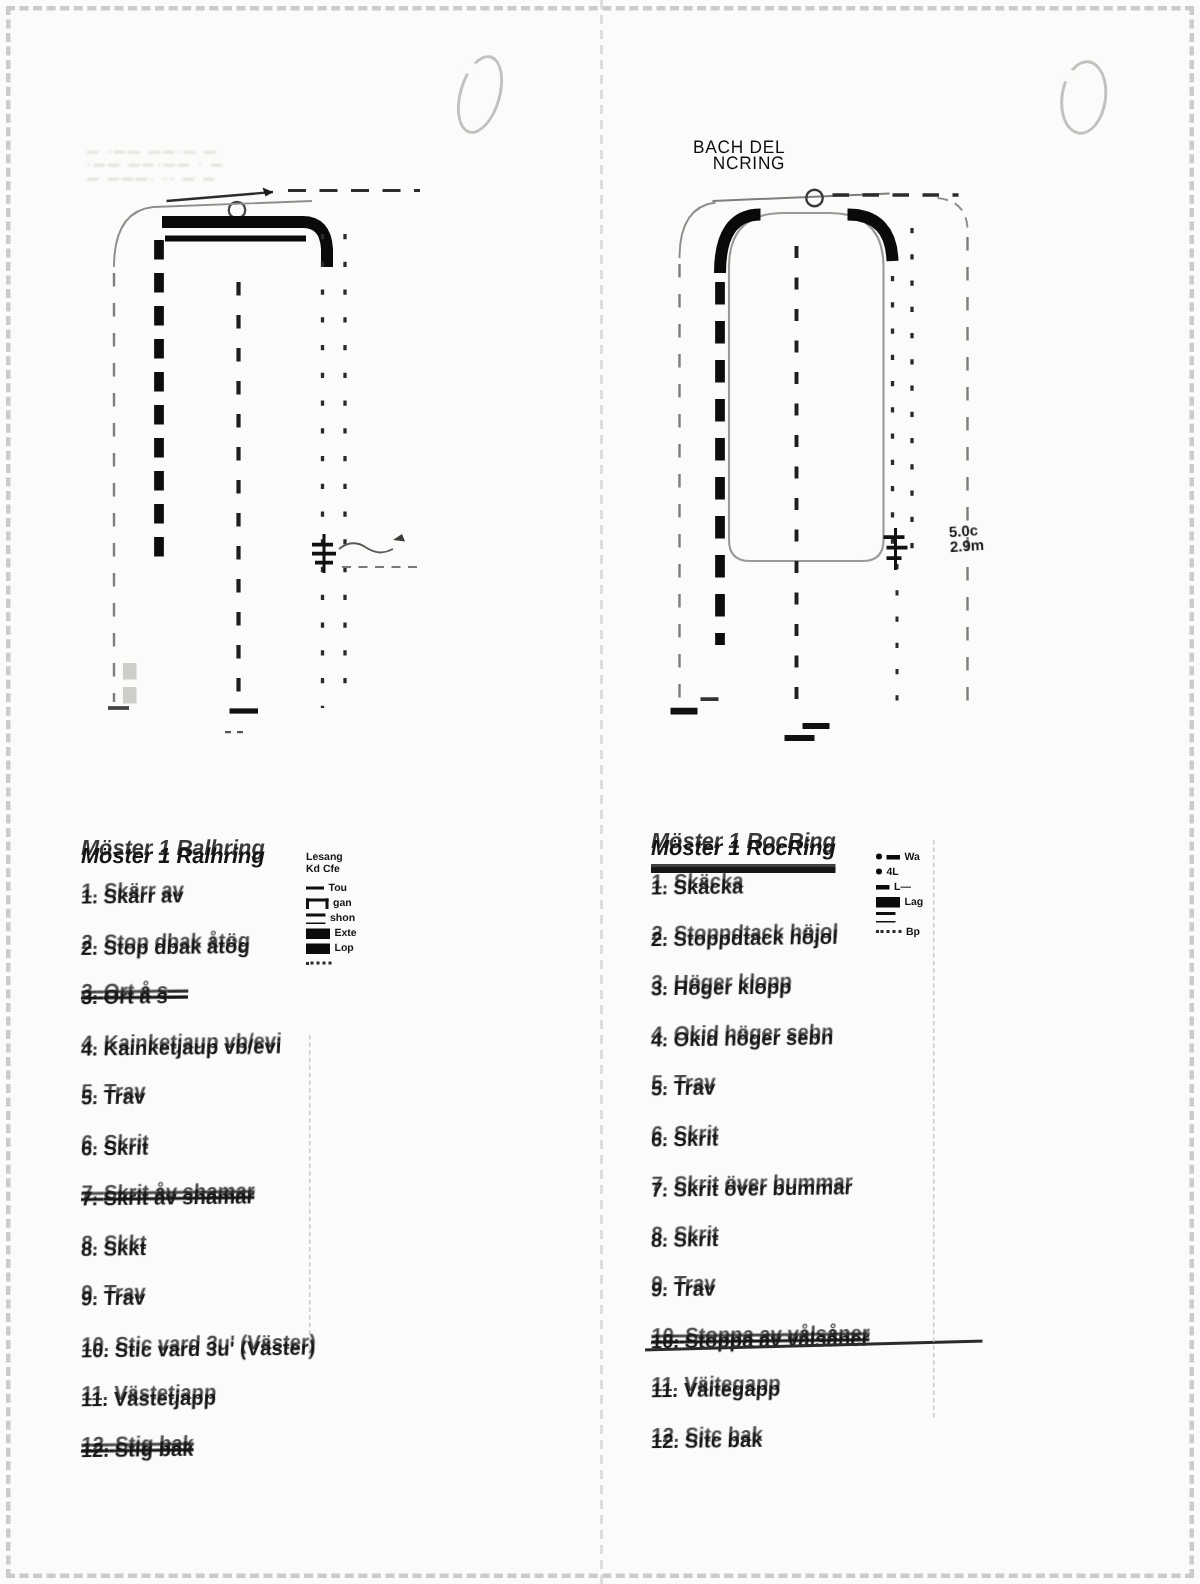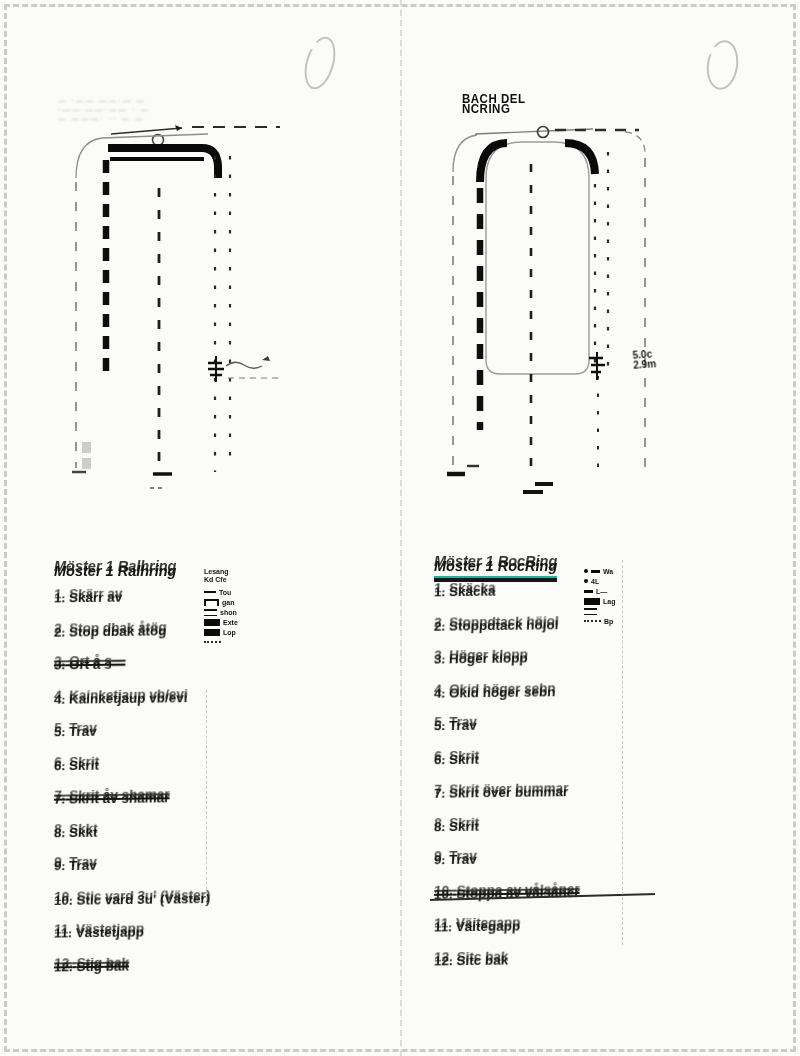--- a/index.html
+++ b/index.html
@@ -14,22 +14,22 @@
   
   .hole{position:absolute;border:2px solid #b3b3b1;border-radius:50%;opacity:.8;}
   .hole-l{left:306px;top:36px;width:24px;height:50px;transform:rotate(16deg);}
   .hole-r{left:707px;top:40px;width:27px;height:46px;transform:rotate(8deg);}
   .hole::after{content:"";position:absolute;left:-4px;top:6px;width:8px;height:8px;background:#fbfbf9;}
 
   
   .smudge{position:absolute;left:40px;top:96px;color:#a2a2a0;font-size:7.5px;line-height:9px;
           letter-spacing:2px;filter:blur(.8px);}
   
-  .doc-title{position:absolute;left:56px;top:94px;font-size:11.5px;font-weight:700;line-height:10px;
-             color:#0d0d0d;letter-spacing:.5px;filter:blur(.45px);transform:scaleY(1.05);}
+  .doc-title{position:absolute;left:56px;top:94px;font-size:11.5px;font-weight:400;line-height:10px;
+             color:#0d0d0d;letter-spacing:.5px;filter:blur(.45px);transform:scaleY(1.05);text-align:right;}
 
   .diagram{position:absolute;}
   .diag-l{left:48px;top:120px;width:220px;height:395px;}
   .diag-r{left:443px;top:118px;width:240px;height:400px;}
   .measure{position:absolute;left:190px;top:232px;font-size:10px;font-weight:700;color:#1c1c1c;
            line-height:10px;transform:rotate(-4deg);filter:blur(.35px);}
 
   
   .legend{position:absolute;font-size:7px;color:#141414;font-weight:700;}
   .legend-l{left:186px;top:568px;width:60px;}
@@ -41,21 +41,21 @@
   .sym-bracket{width:11px;height:5px;border:2px solid #101010;border-bottom:none;}
   .sym-dline{width:13px;height:4px;border-top:2px solid #101010;border-bottom:1px solid #101010;}
   .sym-box{width:16px;height:7px;background:#0b0b0b;}
   .sym-dots{width:17px;border-top:2px dotted #2a2a2a;}
   .sym-dot{width:4px;height:4px;background:#0b0b0b;border-radius:50%;}
   .sym-dash{width:9px;border-top:3px solid #0b0b0b;}
 
   
   .list-heading{position:absolute;font-size:14.5px;font-weight:700;color:#141414;font-style:italic;}
   .lh-l{left:36px;top:551px;}
-  .underline2{display:inline-block;padding-bottom:2px;border-bottom:2px solid #14b8a6;
+  .underline2{display:inline-block;padding-bottom:2px;border-bottom:2px solid #404040;
               box-shadow:0 4px 0 #161616;}
   .steps{position:absolute;margin:0;padding:0;list-style:none;width:230px;}
   .steps-l{left:36px;top:590px;}
   .item{position:relative;height:20px;margin-bottom:13.5px;font-size:13.5px;font-weight:600;
         color:#161616;white-space:nowrap;}
   .item .inner{display:inline-block;text-shadow:0 -4px 0 rgba(25,25,25,.78);
                filter:blur(.45px);transform:rotate(-.7deg) skewX(-4deg);}
   .ghost-big{text-shadow:0 -5px 0 rgba(22,22,22,.85);}
   .struck .inner{text-decoration:line-through;text-decoration-thickness:2px;}
   .strike-long::after{content:"";position:absolute;left:-4px;width:225px;top:54%;

